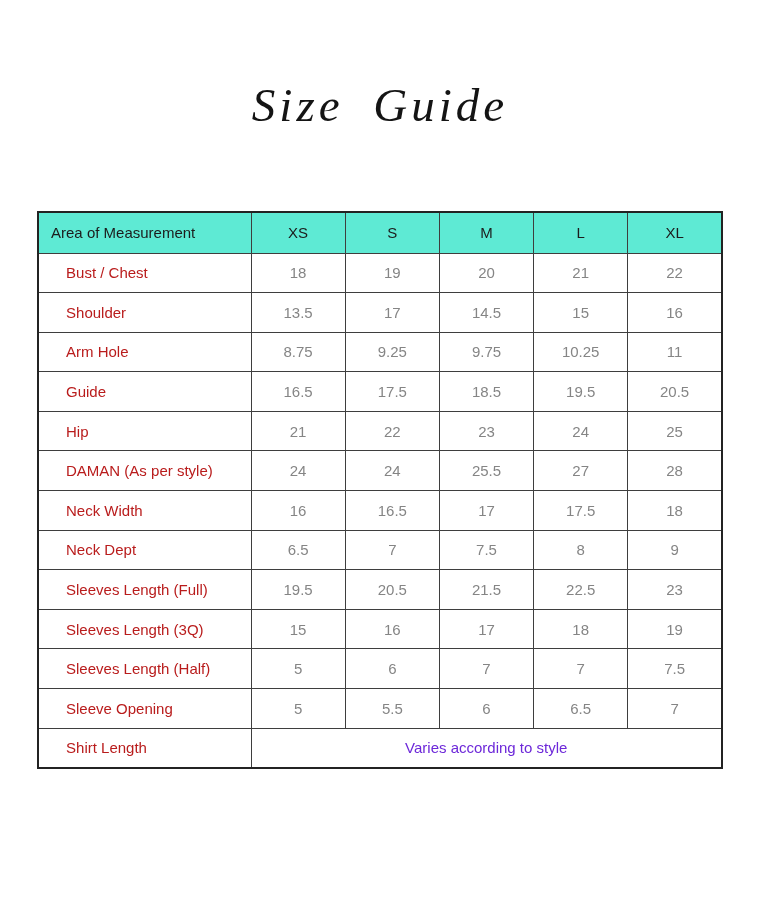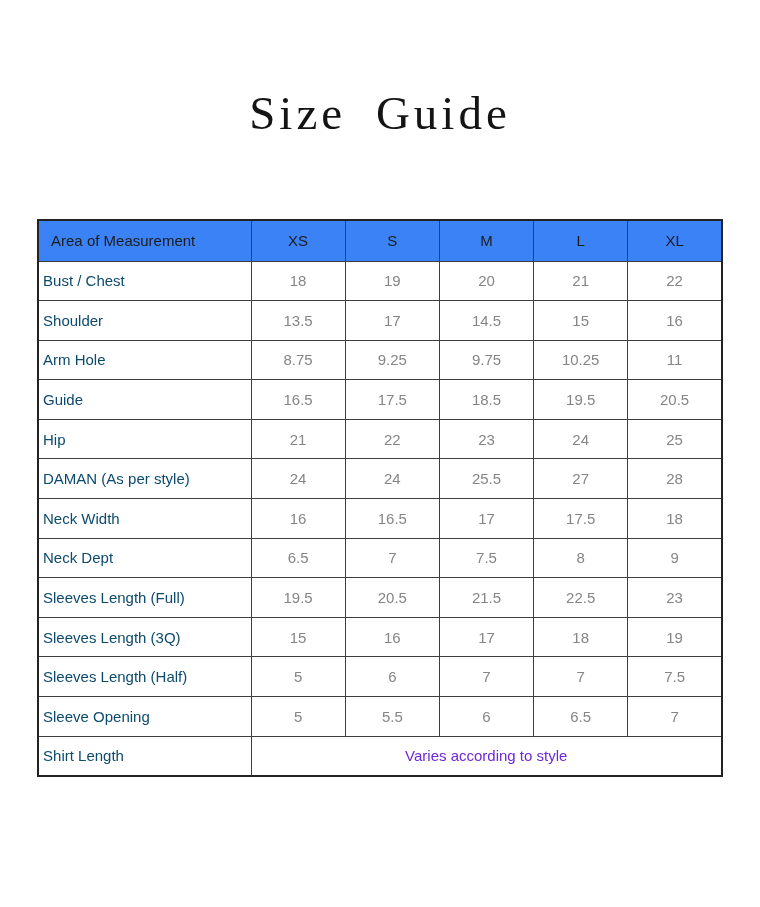--- a/index.html
+++ b/index.html
@@ -9,61 +9,62 @@
     font-family: "Liberation Sans", sans-serif;
   }
   .page {
     width: 760px;
     height: 907px;
     background: #ffffff;
     position: relative;
     overflow: hidden;
   }
   .title {
-    margin: 8px;
+    margin: 0;
     padding-top: 78px;
     text-align: center;
     font-family: "Liberation Serif", "DejaVu Serif", serif;
     font-weight: 400;
     font-size: 47px;
     letter-spacing: 4px;
     word-spacing: 14px;
     color: #141414;
+    font-style: italic;
   }
   .size-table {
     border-collapse: collapse;
     table-layout: fixed;
     width: 684px;
     margin: 79px auto 0 auto;
     border: 2px solid #232323;
   }
   .size-table th, .size-table td {
     border: 1px solid #3e3e3e;
     box-sizing: border-box;
     font-size: 15px;
     padding: 0;
   }
   .size-table thead th {
     height: 41px;
-    background: #3b82f6;
+    background: #5eead4;
     color: #1c1c1c;
     font-weight: 400;
   }
   .size-table th.area-col {
     text-align: left;
     padding-left: 12px;
   }
   .size-table td {
     height: 39.6px;
     text-align: center;
   }
   .size-table td.row-label {
     text-align: left;
-    padding-left: 4px;
-    color: #0c4a6e;
+    padding-left: 27px;
+    color: #b91c1c;
   }
   .size-table td.cell-value {
     color: #858585;
   }
   .size-table td.span-value {
     color: #6d28d9;
     text-align: center;
   }
   col.c-area { width: 213px; }
   col.c-size { width: 94.2px; }

